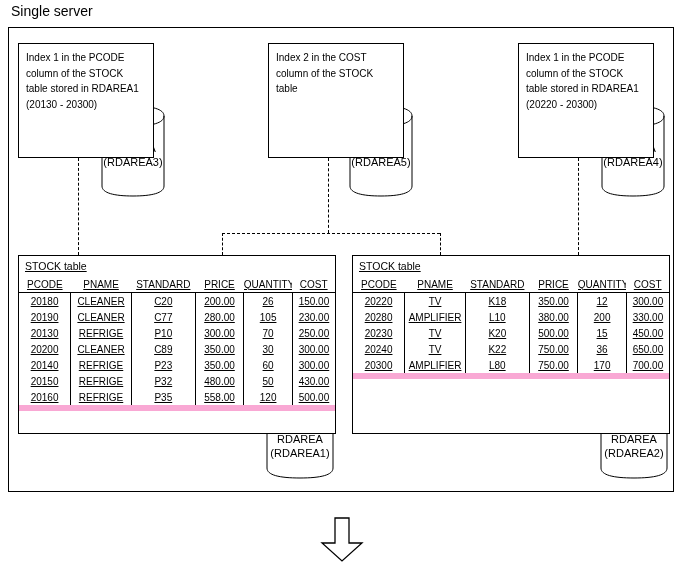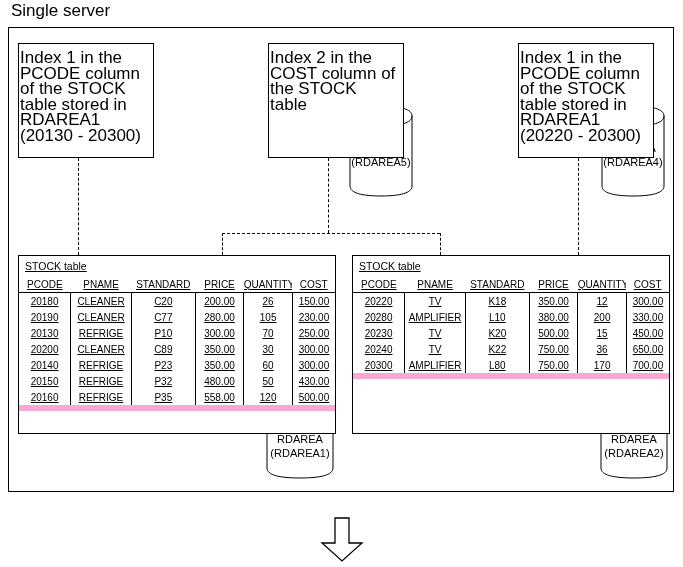--- a/index.html
+++ b/index.html
@@ -15,21 +15,21 @@
     position: relative;
     width: 683px;
     height: 567px;
     overflow: hidden;
     background: #ffffff;
   }
   .caption {
     position: absolute;
     left: 11px;
     top: 4px;
-    font-size: 17px;
+    font-size: 14px;
     line-height: 14px;
     white-space: nowrap;
   }
   .panel {
     position: absolute;
     left: 8px;
     top: 27px;
     width: 666px;
     height: 465px;
     border: 1px solid #000;
@@ -47,23 +47,23 @@
     font-size: 11px;
     line-height: 14px;
     pointer-events: none;
   }
   
   .idxbox {
     position: absolute;
     border: 1px solid #000;
     background: #ffffff;
     box-sizing: border-box;
-    font-size: 17px;
+    font-size: 10px;
     line-height: 15.5px;
-    padding: 6px 7px 4px 1px;
+    padding: 6px 7px 4px 7px;
     white-space: pre-line;
   }
   
   .dash-v {
     position: absolute;
     width: 0;
     border-left: 1px dashed #000;
   }
   .dash-h {
     position: absolute;
@@ -127,20 +127,30 @@
 </style>
 </head>
 <body>
 
 <div id="root">
 
   <div class="caption">Single server</div>
 
   <div class="panel"></div>
 
+  <div class="cyl" style="left:96px; top:105px; width:74px; height:92px;">
+    <svg width="74" height="92" viewBox="0 0 74 92">
+      <path d="M6,11 C6,4 18,1 37,1 C56,1 68,4 68,11 L68,81 C68,88 56,91 37,91 C18,91 6,88 6,81 Z" fill="#ffffff" stroke="#000000" stroke-width="1"></path>
+      <path d="M6,11 C6,18 18,21 37,21 C56,21 68,18 68,11" fill="none" stroke="#000000" stroke-width="1"></path>
+    </svg>
+    <div class="cyl-label" style="top:36px;">
+      <div>RDAREA</div>
+      <div>(RDAREA3)</div>
+    </div>
+  </div>
 
   <div class="cyl" style="left:344px; top:105px; width:74px; height:92px;">
     <svg width="74" height="92" viewBox="0 0 74 92">
       <path d="M6,11 C6,4 18,1 37,1 C56,1 68,4 68,11 L68,81 C68,88 56,91 37,91 C18,91 6,88 6,81 Z" fill="#ffffff" stroke="#000000" stroke-width="1"></path>
       <path d="M6,11 C6,18 18,21 37,21 C56,21 68,18 68,11" fill="none" stroke="#000000" stroke-width="1"></path>
     </svg>
     <div class="cyl-label" style="top:36px;">
       <div>RDAREA</div>
       <div>(RDAREA5)</div>
     </div>

